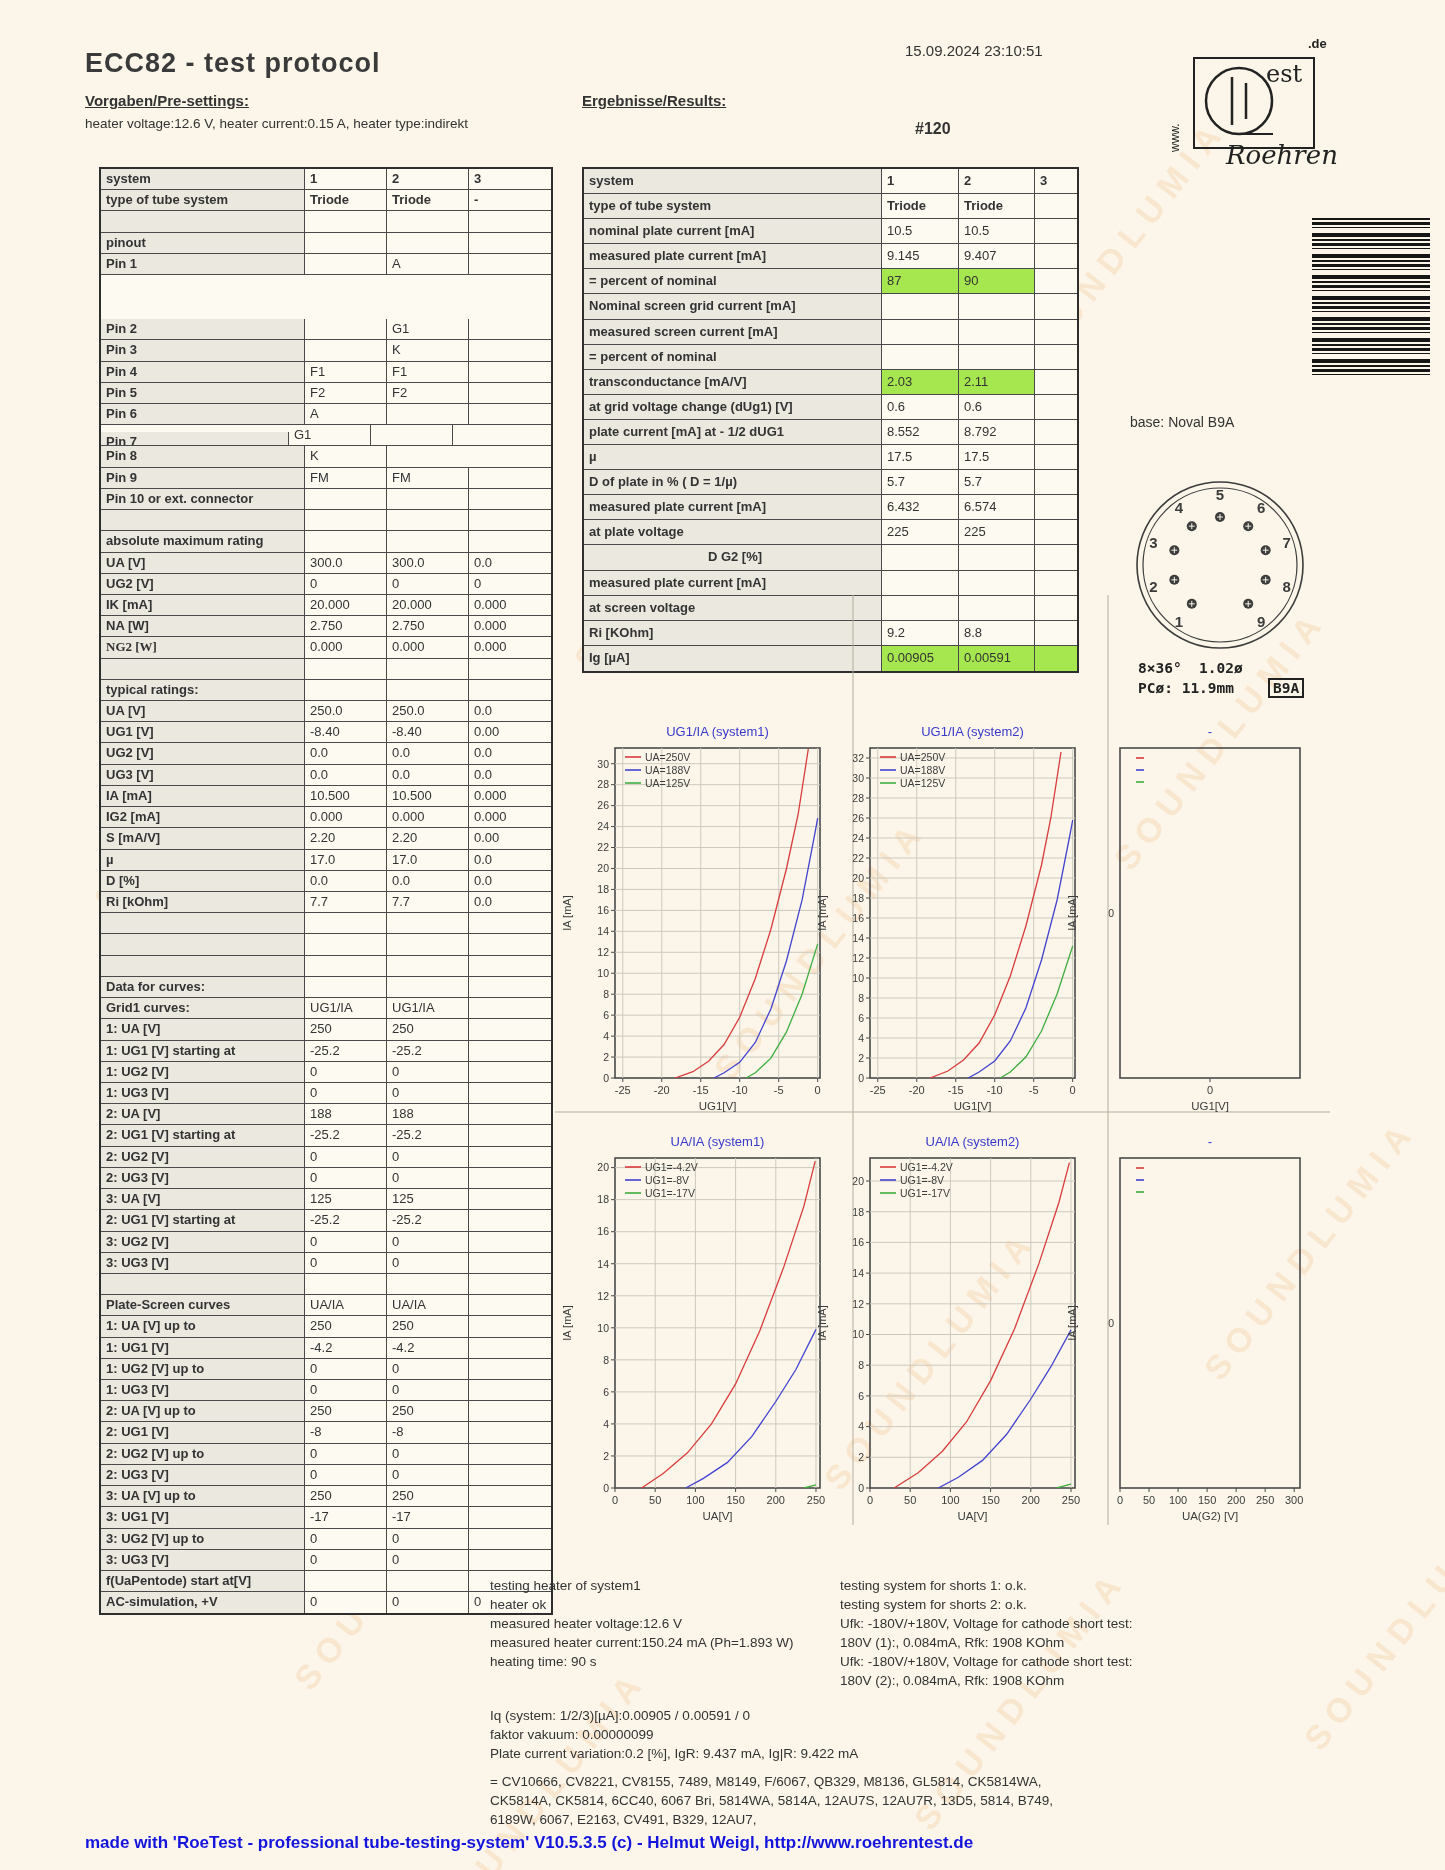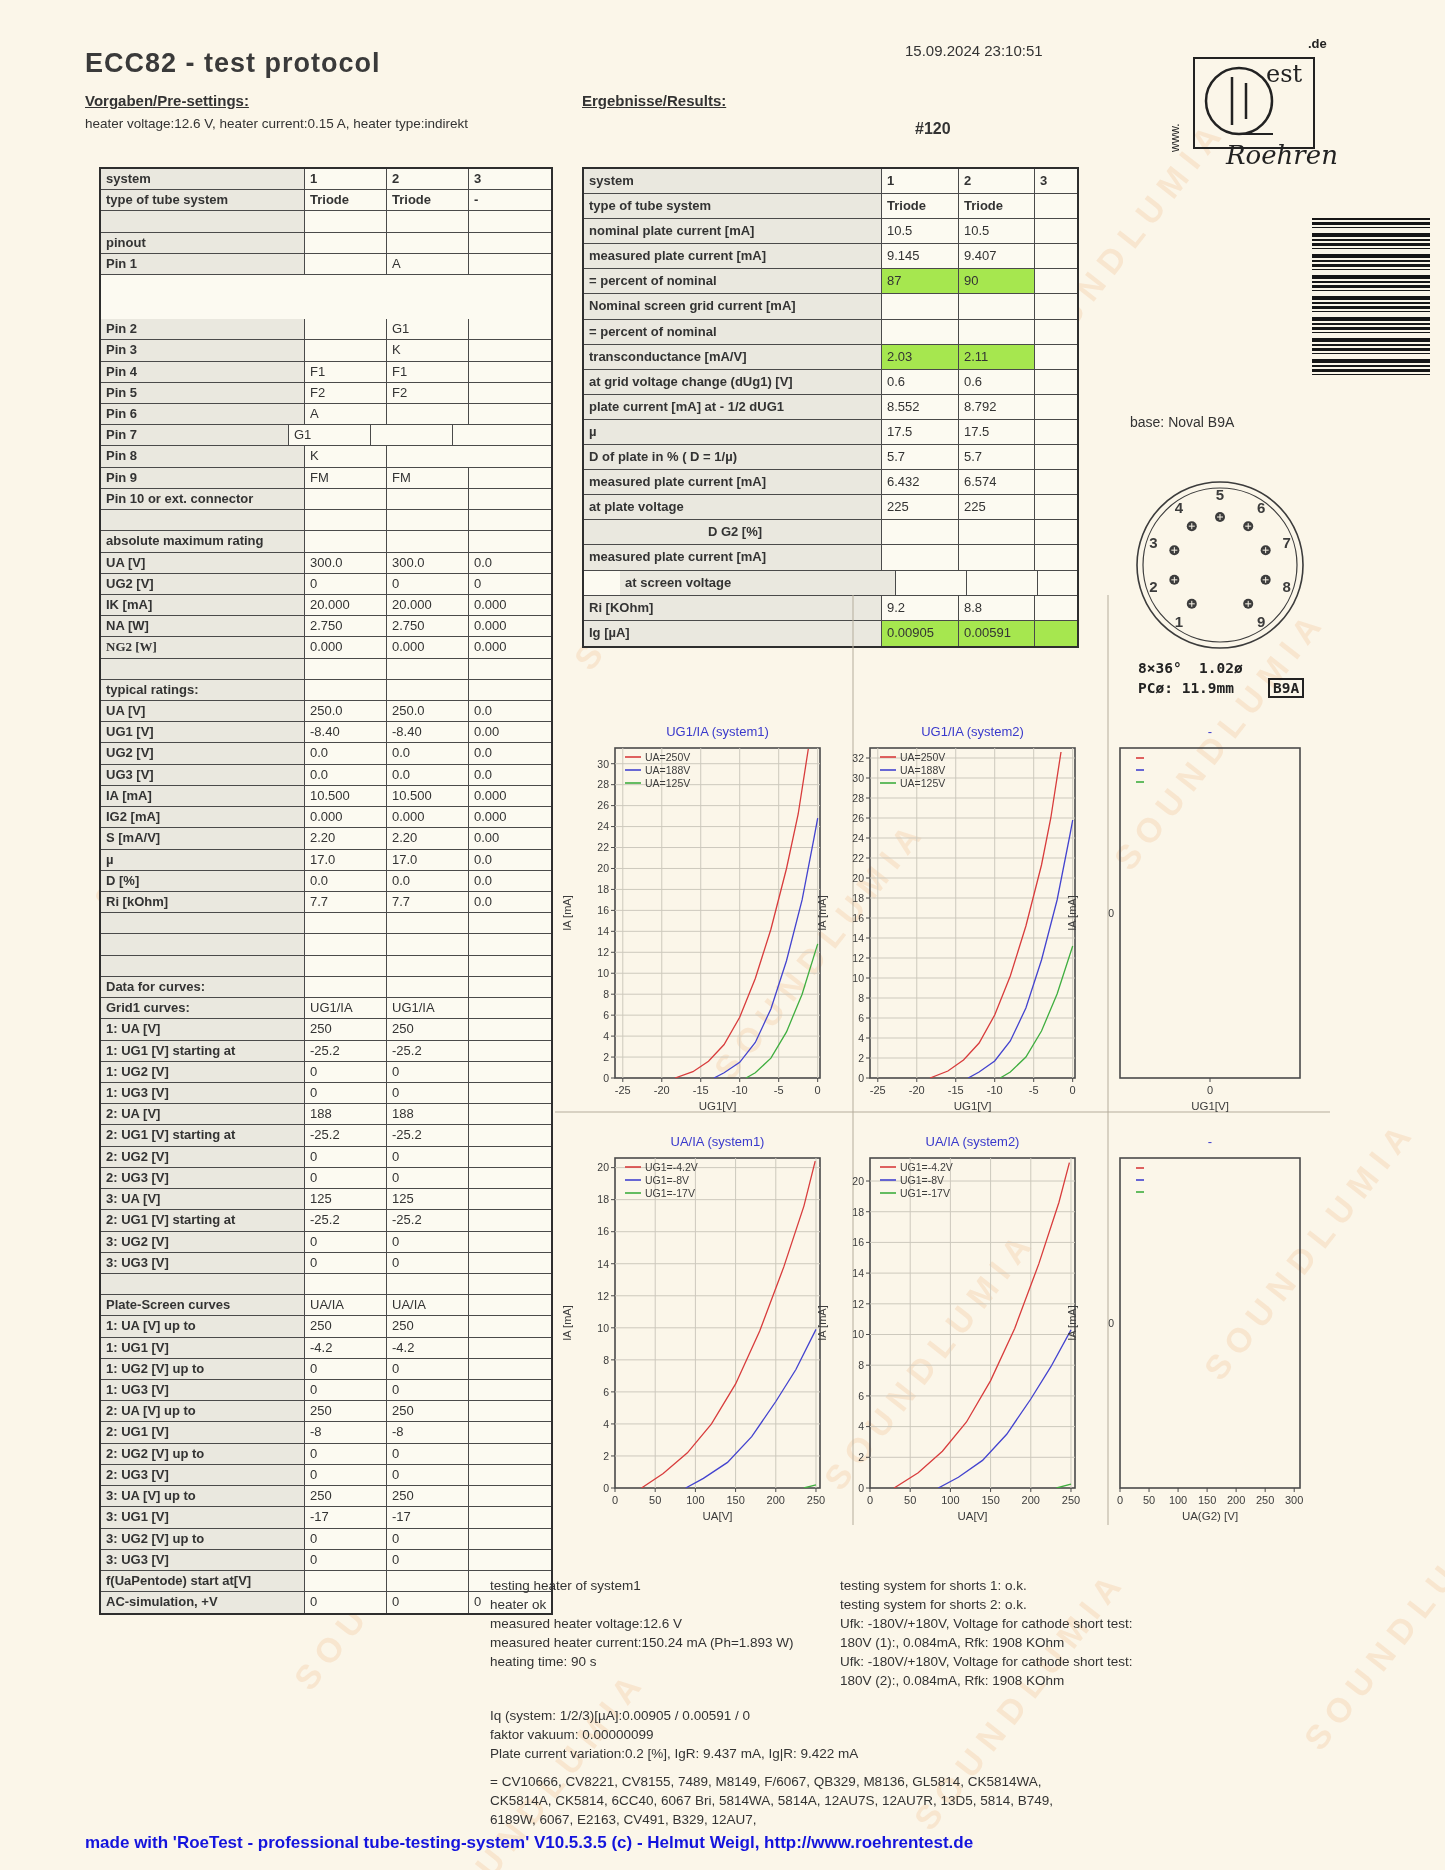--- a/index.html
+++ b/index.html
@@ -144,21 +144,21 @@
         <div class="tcell val" style="width: 82px; line-height: 20.23px;">F2</div>
         <div class="tcell val" style="width: 82px; line-height: 20.23px;"></div>
       </div>
       <div class="trow" style="height: 21.23px;">
         <div class="tcell lbl" style="width: 204px; line-height: 20.23px;">Pin 6</div>
         <div class="tcell val" style="width: 82px; line-height: 20.23px;">A</div>
         <div class="tcell val" style="width: 82px; line-height: 20.23px;"></div>
         <div class="tcell val" style="width: 82px; line-height: 20.23px;"></div>
       </div>
       <div class="trow" style="height: 21.23px;">
-        <div class="tcell lbl" style="width: 188px; line-height: 20.23px;">Pin 7</div>
+        <div class="tcell lbl" style="width: 188px; line-height: 20.23px; margin-top: 7px;">Pin 7</div>
         <div class="tcell val" style="width: 82px; line-height: 20.23px;">G1</div>
         <div class="tcell val" style="width: 82px; line-height: 20.23px;"></div>
         <div class="tcell val" style="width: 82px; line-height: 20.23px;"></div>
       </div>
       <div class="trow" style="height: 21.23px; align-items: center;">
         <div class="tcell lbl" style="width: 204px; line-height: 20.23px;">Pin 8</div>
         <div class="tcell val" style="width: 82px; line-height: 20.23px;">K</div>
         <div class="tcell val" style="width: 82px; line-height: 20.23px;"></div>
         <div class="tcell val" style="width: 82px; line-height: 20.23px;"></div>
       </div>
@@ -518,20 +518,26 @@
         <div class="tcell val green" style="width: 76px; line-height: 24.1px;">90</div>
         <div class="tcell val" style="width: 42px; line-height: 24.1px;"></div>
       </div>
       <div class="trow" style="height: 25.1px;">
         <div class="tcell lbl" style="width: 298px; line-height: 24.1px;">Nominal screen grid current [mA]</div>
         <div class="tcell val" style="width: 77px; line-height: 24.1px;"></div>
         <div class="tcell val" style="width: 76px; line-height: 24.1px;"></div>
         <div class="tcell val" style="width: 42px; line-height: 24.1px;"></div>
       </div>
       <div class="trow" style="height: 25.1px;">
+        <div class="tcell lbl" style="width: 298px; line-height: 24.1px;">measured screen current [mA]</div>
+        <div class="tcell val" style="width: 77px; line-height: 24.1px;"></div>
+        <div class="tcell val" style="width: 76px; line-height: 24.1px;"></div>
+        <div class="tcell val" style="width: 42px; line-height: 24.1px;"></div>
+      </div>
+      <div class="trow" style="height: 25.1px;">
         <div class="tcell lbl" style="width: 298px; line-height: 24.1px;">= percent of nominal</div>
         <div class="tcell val" style="width: 77px; line-height: 24.1px;"></div>
         <div class="tcell val" style="width: 76px; line-height: 24.1px;"></div>
         <div class="tcell val" style="width: 42px; line-height: 24.1px;"></div>
       </div>
       <div class="trow" style="height: 25.1px;">
         <div class="tcell lbl" style="width: 298px; line-height: 24.1px;">transconductance [mA/V]</div>
         <div class="tcell val green" style="width: 77px; line-height: 24.1px;">2.03</div>
         <div class="tcell val green" style="width: 76px; line-height: 24.1px;">2.11</div>
         <div class="tcell val" style="width: 42px; line-height: 24.1px;"></div>
@@ -577,21 +583,21 @@
         <div class="tcell val" style="width: 77px; line-height: 24.1px;"></div>
         <div class="tcell val" style="width: 76px; line-height: 24.1px;"></div>
         <div class="tcell val" style="width: 42px; line-height: 24.1px;"></div>
       </div>
       <div class="trow" style="height: 25.1px;">
         <div class="tcell lbl" style="width: 298px; line-height: 24.1px;">measured plate current [mA]</div>
         <div class="tcell val" style="width: 77px; line-height: 24.1px;"></div>
         <div class="tcell val" style="width: 76px; line-height: 24.1px;"></div>
         <div class="tcell val" style="width: 42px; line-height: 24.1px;"></div>
       </div>
-      <div class="trow" style="height: 25.1px; padding-left: 36px;">
+      <div class="trow" style="height: 25.1px;">
         <div class="tcell lbl" style="width: 298px; line-height: 24.1px;">at screen voltage</div>
         <div class="tcell val" style="width: 77px; line-height: 24.1px;"></div>
         <div class="tcell val" style="width: 76px; line-height: 24.1px;"></div>
         <div class="tcell val" style="width: 42px; line-height: 24.1px;"></div>
       </div>
       <div class="trow" style="height: 25.1px;">
         <div class="tcell lbl" style="width: 298px; line-height: 24.1px;">Ri [KOhm]</div>
         <div class="tcell val" style="width: 77px; line-height: 24.1px;">9.2</div>
         <div class="tcell val" style="width: 76px; line-height: 24.1px;">8.8</div>
         <div class="tcell val" style="width: 42px; line-height: 24.1px;"></div>

